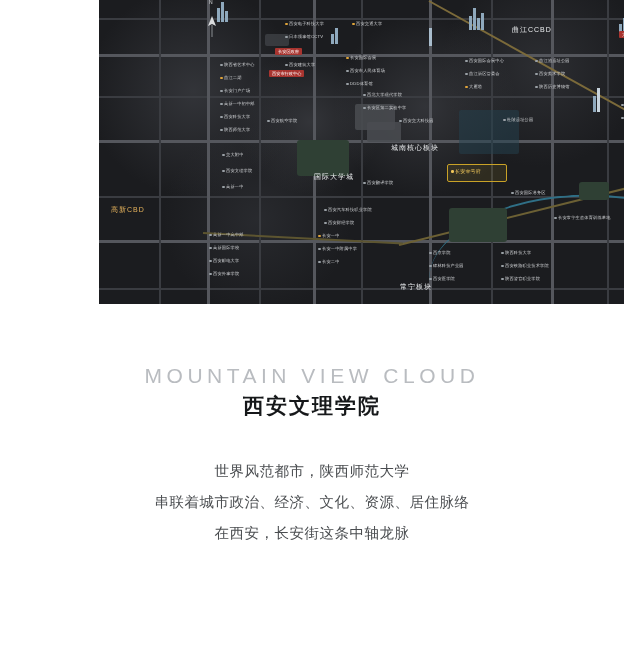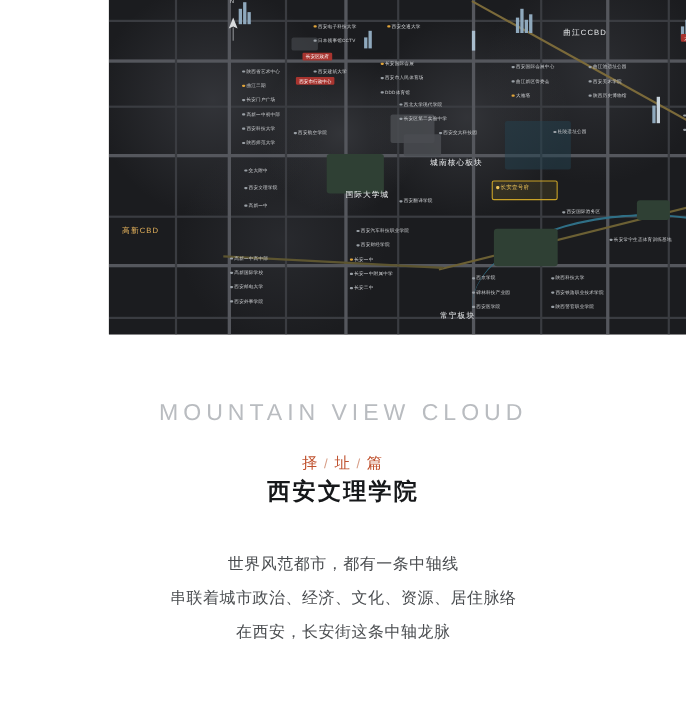--- a/index.html
+++ b/index.html
@@ -325,25 +325,22 @@
   <div class="poi gray" style="left:436px;top:58px;"><span class="dot"></span><span>曲江池遗址公园</span></div>
   <div class="poi gray" style="left:436px;top:71px;"><span class="dot"></span><span>西安美术学院</span></div>
   <div class="poi gray" style="left:436px;top:84px;"><span class="dot"></span><span>陕西历史博物馆</span></div>
   <div class="poi gray" style="left:300px;top:118px;"><span class="dot"></span><span>西安交大科技园</span></div>
   <div class="poi gray" style="left:168px;top:118px;"><span class="dot"></span><span>西安航空学院</span></div>
 </div>
 
 <div id="content">
   <div id="eyebrow">MOUNTAIN VIEW CLOUD</div>
 
-  <div id="sub-line">
-    <span>择</span><span class="slash">/</span><span>址</span><span class="slash">/</span><span>篇</span>
-  </div>
 
   <div class="headline second">西安文理学院</div>
 
   <div id="body-copy">
-    <div>世界风范都市，都有一条中轴线</div>
+    <div>世界风范都市，陕西师范大学</div>
     <div>串联着城市政治、经济、文化、资源、居住脉络</div>
     <div>在西安，长安街这条中轴龙脉</div>
 
   </div>
 </div>
 
 </body></html>

